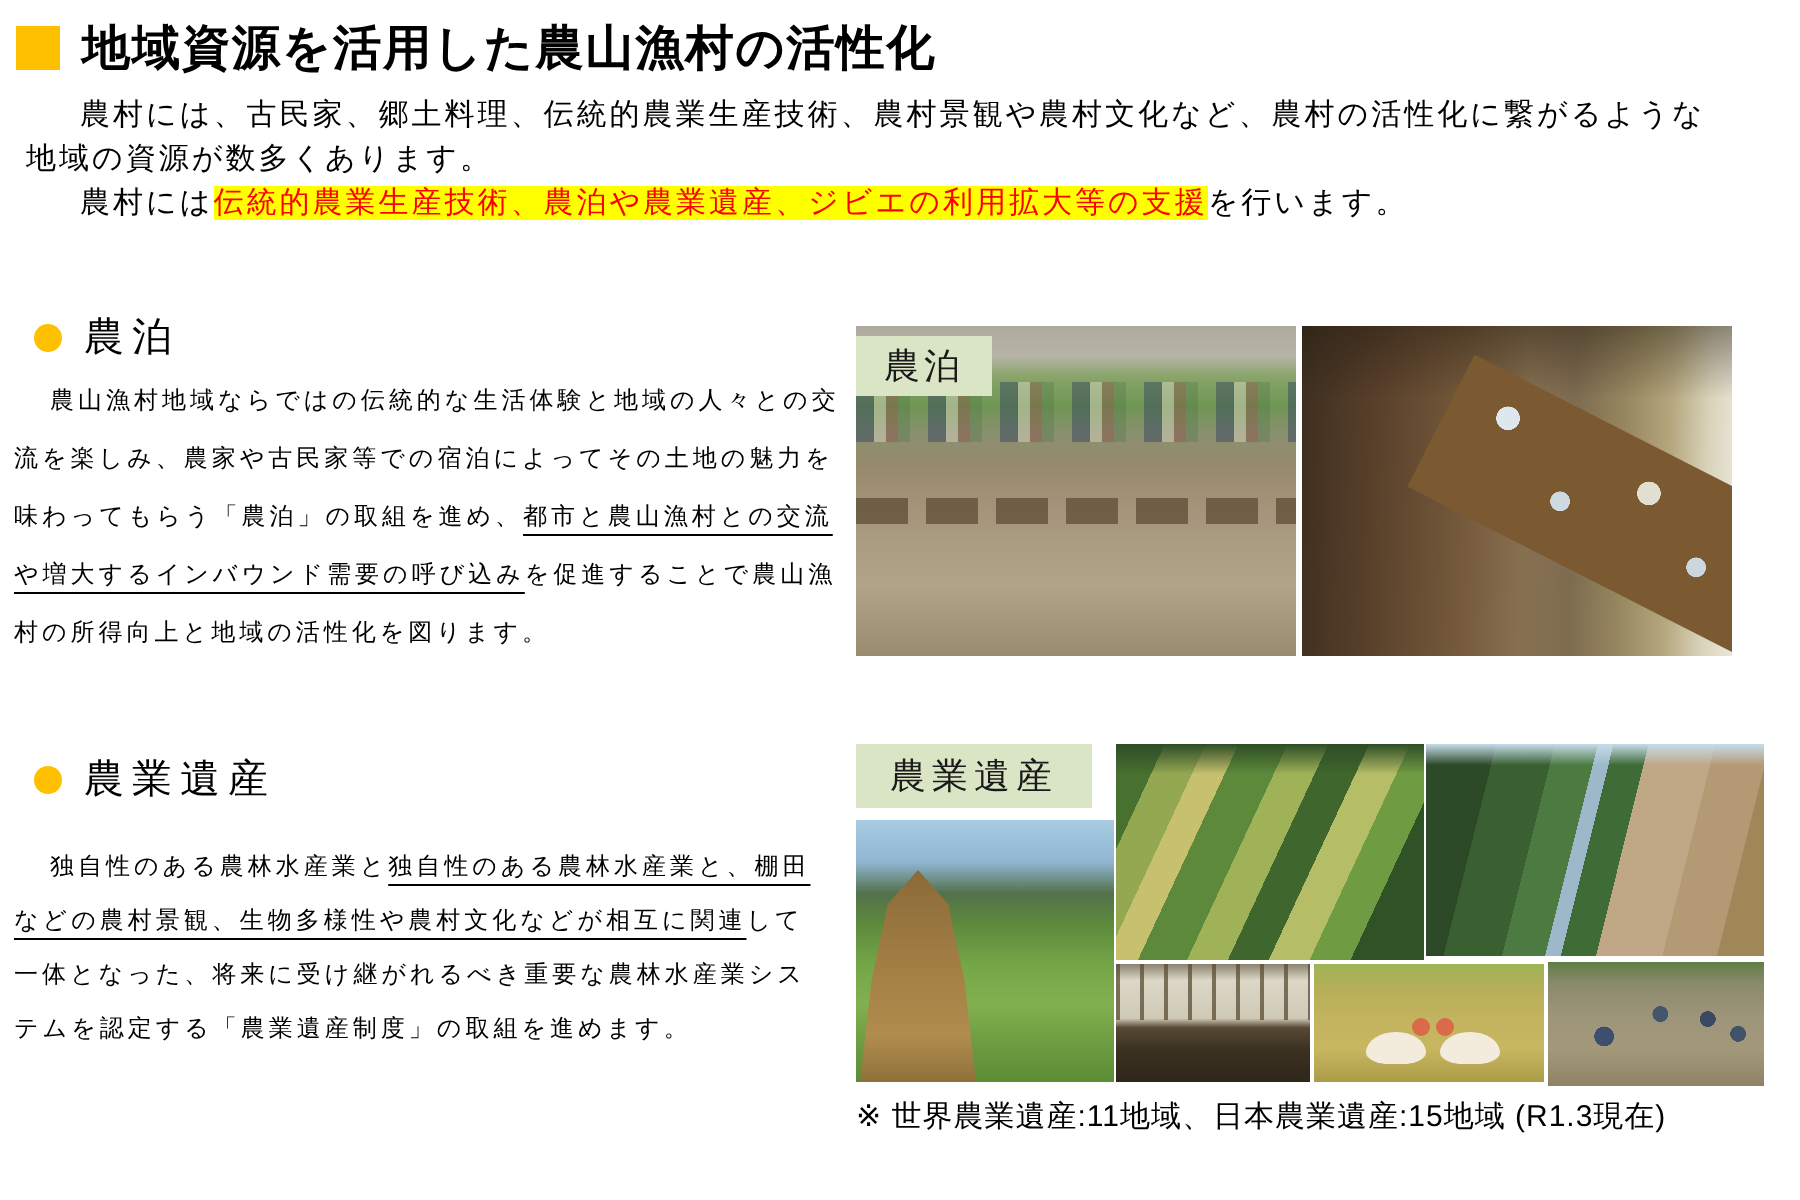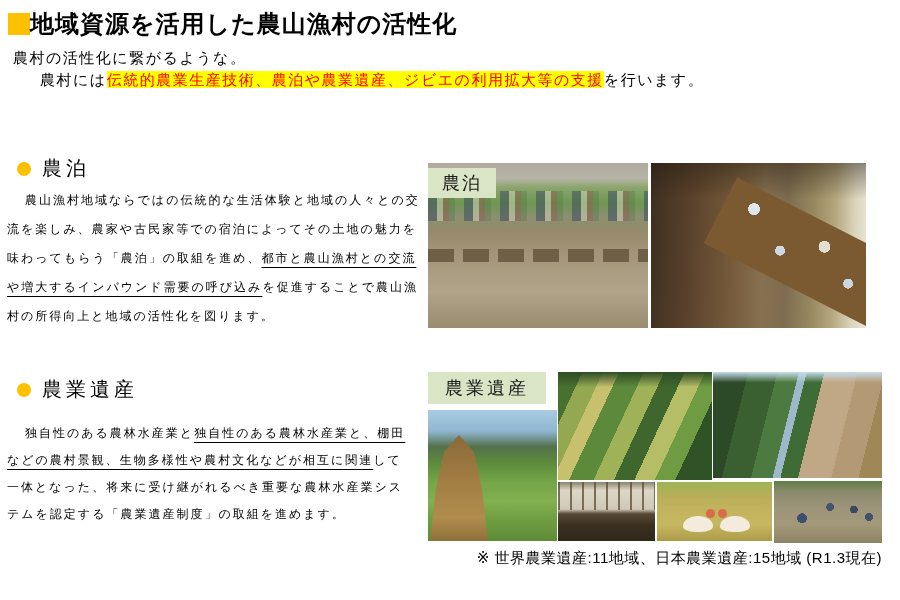--- a/index.html
+++ b/index.html
@@ -6,21 +6,21 @@
   body{
     width:900px;height:600px;background:#ffffff;
     font-family:"Liberation Sans","DejaVu Sans",sans-serif;
     color:#000;
     --accent:#FFC000;--hl-bg:#FFFF00;--hl-red:#FF0000;--label-green:#D9E5C4;
   }
   .page{position:relative;width:900px;height:600px;overflow:hidden;background:#fff;}
   .abs{position:absolute;}
 
   
-  .title-row{left:8px;top:8px;display:flex;align-items:center;}
+  .title-row{left:8px;top:8px;display:flex;align-items:center;gap:11px;}
   .title-square{width:22px;height:22px;background:var(--accent,#FFC000);}
   .page-title{font-size:24px;font-weight:600;letter-spacing:1px;white-space:nowrap;}
 
   
   .intro{left:13px;top:47px;width:876px;font-size:15px;line-height:22px;letter-spacing:1.5px;}
   .indent{text-indent:27px;}
   .hl{background:var(--hl-bg,#FFFF00);color:var(--hl-red,#FF0000);}
 
   
   .sec-head{display:flex;align-items:center;gap:11px;}
@@ -98,35 +98,36 @@
   .tile-ibis .b1::before{right:-2px;}
   .tile-ibis .b2::before{left:-2px;}
   .tile-taue2{left:346px;top:109px;width:108px;height:62px;background:
     radial-gradient(circle 5px at 26% 60%,#3e4e6e 97%,transparent),
     radial-gradient(circle 4px at 52% 42%,#44566e 97%,transparent),
     radial-gradient(circle 4px at 74% 46%,#3a4a62 97%,transparent),
     radial-gradient(circle 4px at 88% 58%,#41526a 97%,transparent),
     linear-gradient(180deg,#5f7e46 0%,#8c8a6c 18%,#9e957a 45%,#a39879 70%,#8f8365 100%);}
 
   
-  .footnote{left:428px;top:549px;width:454px;text-align:right;font-size:15px;
+  .footnote{left:428px;top:549px;width:454px;text-align:left;font-size:15px;
     letter-spacing:0.5px;white-space:nowrap;}
 </style>
 </head>
 <body style="--accent: #FFC000; --hl-bg: #FFFF00; --hl-red: #FF0000; --label-green: #D9E5C4;">
 
 <div class="page">
 
   <div class="abs title-row">
     <div class="title-square"></div>
     <div class="page-title">地域資源を活用した農山漁村の活性化</div>
   </div>
 
   <div class="abs intro">
-    <div>農村の活性化に繋がるような。</div>
+    <div class="indent">農村には、古民家、郷土料理、伝統的農業生産技術、農村景観や農村文化など、農村の活性化に繋がるような</div>
+    <div>地域の資源が数多くあります。</div>
     <div class="indent"><span>農村には</span><span class="hl">伝統的農業生産技術、農泊や農業遺産、ジビエの利用拡大等の支援</span><span>を行います。</span></div>
   </div>
 
   <div class="abs sec-head sec-head-1">
     <div class="bullet-circle"></div>
     <div class="sec-title">農泊</div>
   </div>
   <div class="abs para para-1"><span>農山漁村地域ならではの伝統的な生活体験と地域の人々との交流を楽しみ、農家や古民家等での宿泊によってその土地の魅力を味わってもらう「農泊」の取組を進め、</span><span class="u">都市と農山漁村との交流や増大するインバウンド需要の呼び込み</span><span>を促進することで農山漁村の所得向上と地域の活性化を図ります。</span></div>
 
   <div class="abs photos-1">

